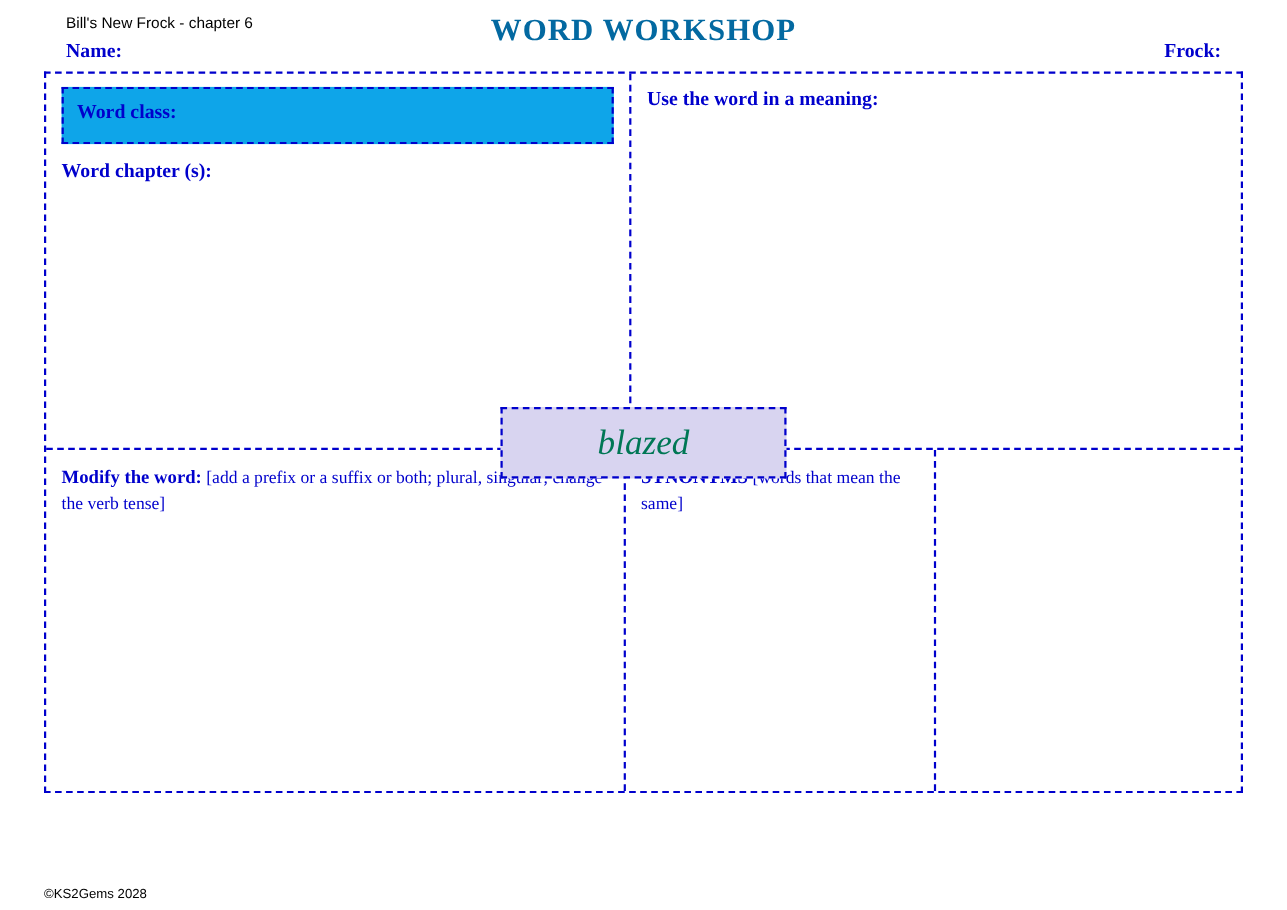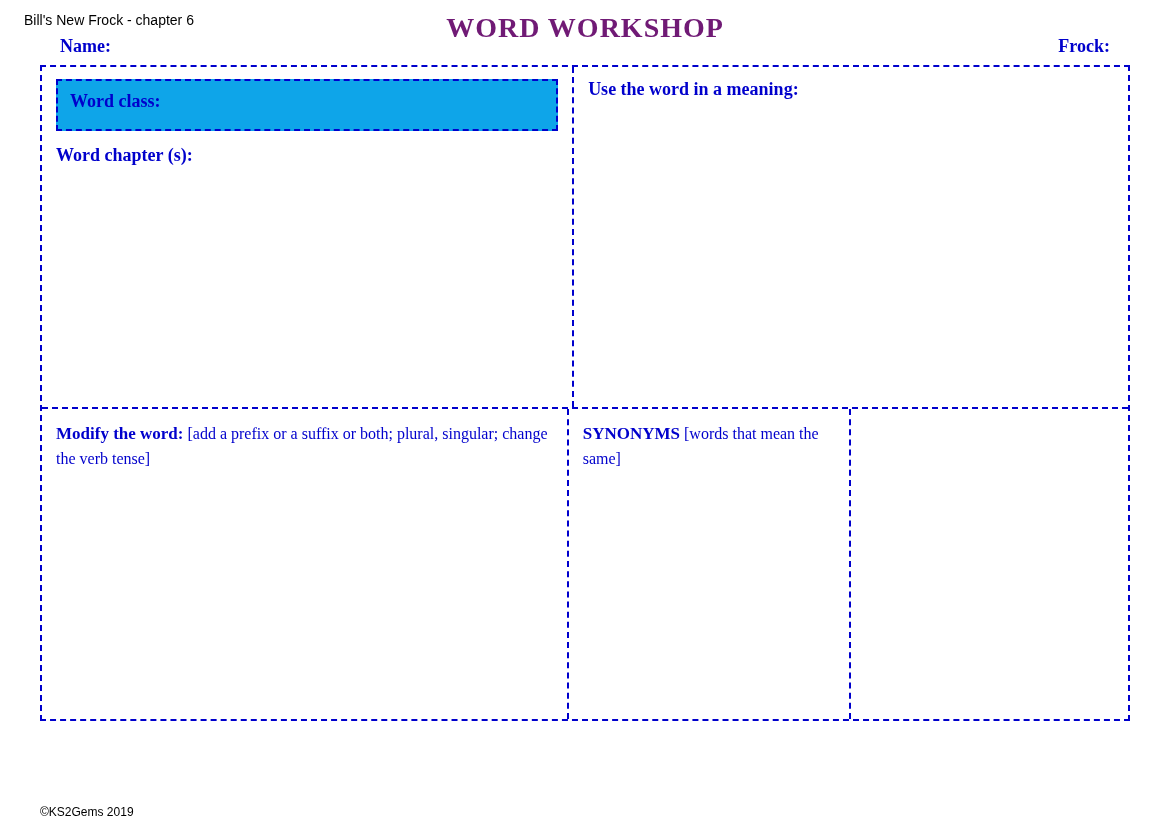--- a/index.html
+++ b/index.html
@@ -14,37 +14,37 @@
       background: #ffffff;
       font-family: 'Comic Sans MS', 'Chalkboard SE', cursive;
       position: relative;
       overflow: hidden;
     }
 
     .page-header {
       display: flex;
       justify-content: space-between;
       align-items: center;
-      padding: 12px 40px 0 24px;
+      padding: 12px 40px 0 60px;
     }
 
     .book-title {
       font-size: 14px;
       color: #000;
       font-family: Arial, sans-serif;
     }
 
     .workshop-title {
       position: absolute;
       left: 50%;
       transform: translateX(-50%);
       top: 12px;
       font-size: 28px;
       font-weight: bold;
-      color: #701a75;
+      color: #0369a1;
       letter-spacing: 1px;
     }
 
     .name-date-row {
       display: flex;
       justify-content: space-between;
       padding: 8px 60px 8px 60px;
     }
 
     .name-label, .date-label {
@@ -228,20 +228,25 @@
       <div class="word-class-box">
         <span class="word-class-label">Word class:</span>
       </div>
       <div class="word-meaning-label">Word chapter (s):</div>
     </div>
 
     <div class="right-top">
       <div class="use-sentence-label">Use the word in a meaning:</div>
     </div>
 
+    <div class="center-word-container">
+      <div class="center-word-box">
+        <span class="center-word">blazed</span>
+      </div>
+    </div>
 
   </div>
 
   <div class="bottom-section">
 
     <div class="bottom-col bottom-col-1">
       <div class="modify-label">
         <span class="modify-bold">Modify the word:</span><span class="modify-regular"> [add a prefix or a suffix or both; plural, singular; change the verb tense]</span>
       </div>
     </div>
@@ -251,14 +256,14 @@
         <span class="synonyms-bold">SYNONYMS</span><span> [words that mean the same]</span>
       </div>
     </div>
 
 
   </div>
 
 </div>
 
 <div class="footer">
-  <span>©KS2Gems 2019</span>
+  <span>©KS2Gems 2028</span>
 </div>
 
 </body></html>

